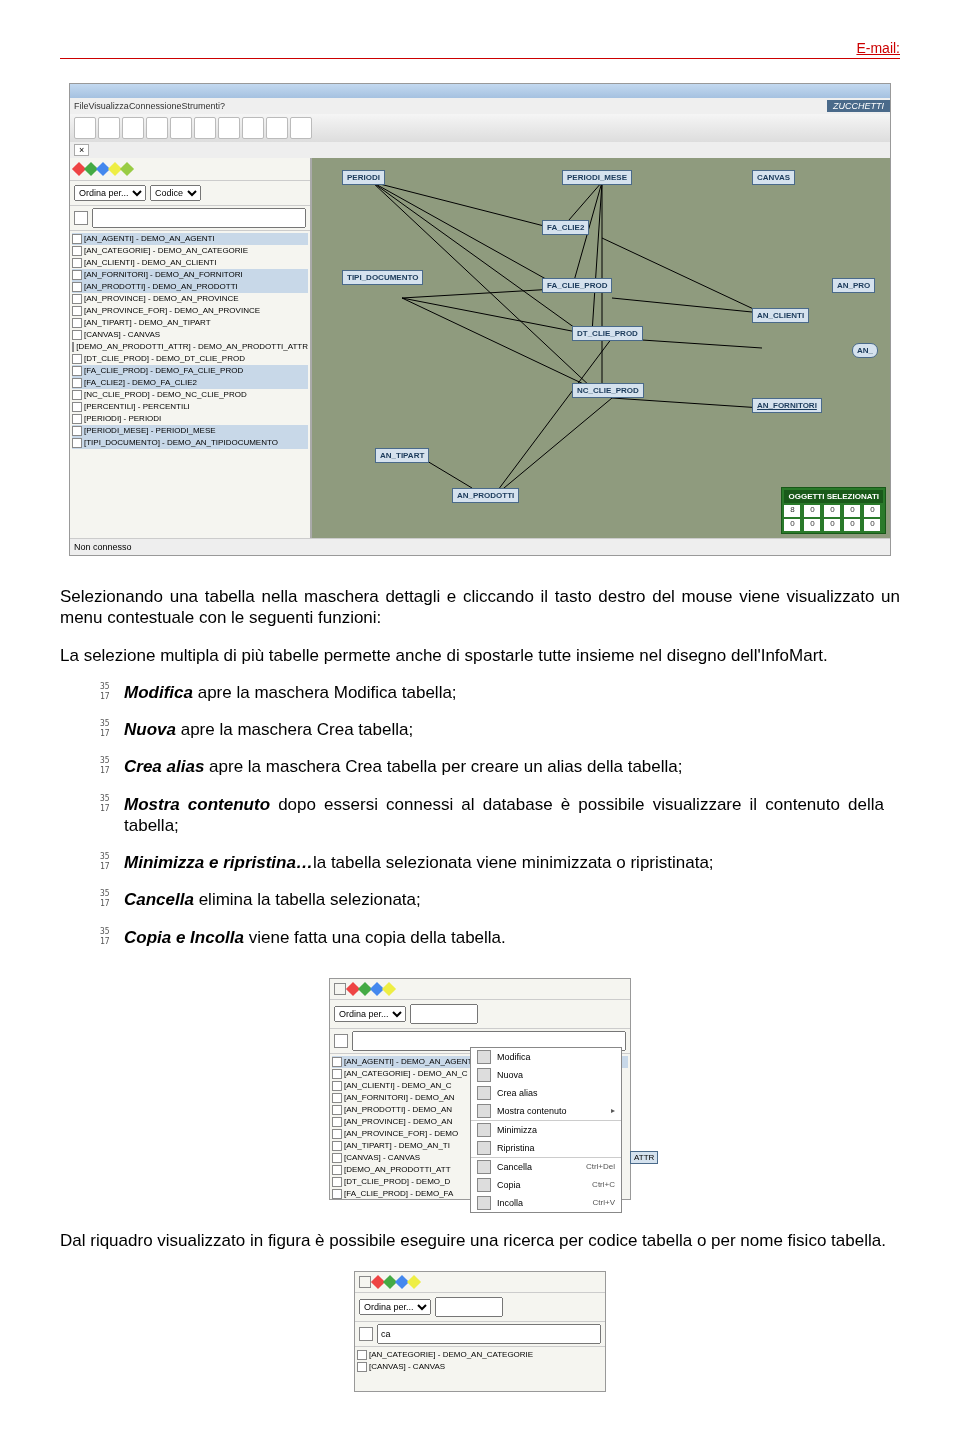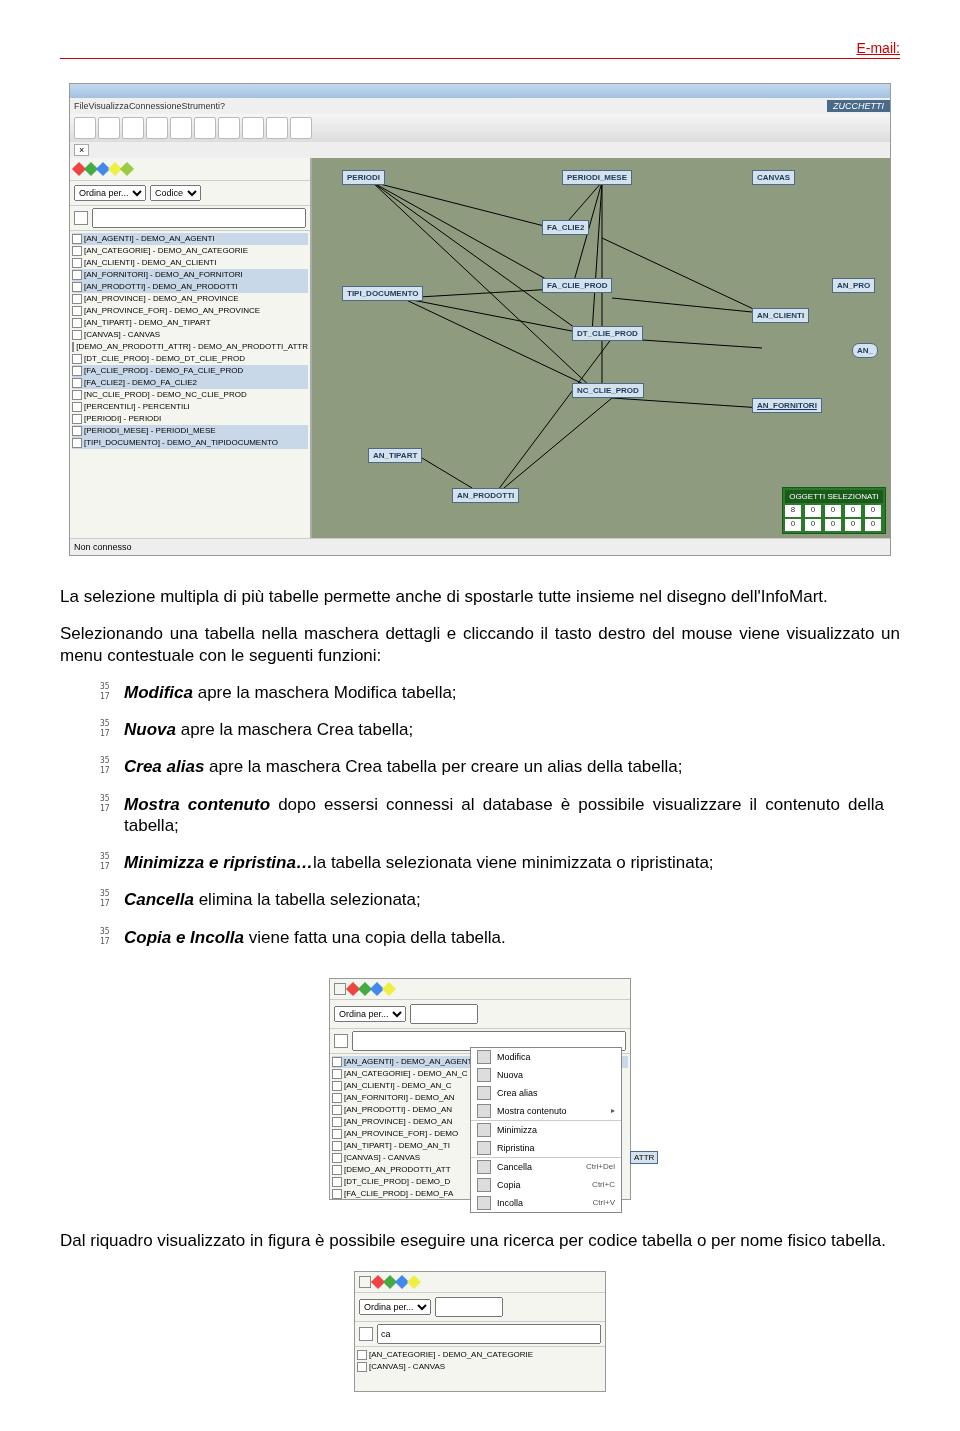--- a/index.html
+++ b/index.html
@@ -99,21 +99,21 @@
   .sel-panel {
     position: absolute;
     bottom: 4px;
     right: 4px;
     background: #2a7a2a;
     border: 1px solid #185818;
     padding: 2px;
     font-size: 8px;
     color: #fff;
   }
-  .sel-panel-title { background: #1a5a1a; padding: 2px 4px; font-weight: normal; text-align: center; }
+  .sel-panel-title { background: #1a5a1a; padding: 2px 4px; font-weight: bold; text-align: center; }
   .sel-grid { display: grid; grid-template-columns: repeat(5, 18px); gap: 2px; margin-top: 2px; }
   .sel-cell { width: 16px; height: 12px; background: #fff; color: #333; text-align: center; font-size: 8px; }
   .statusbar { height: 16px; background: #eee; border-top: 1px solid #ccc; padding-left: 4px; font-size: 9px; display: flex; align-items: center; }
   svg.connections { position: absolute; top: 0; left: 0; width: 100%; height: 100%; pointer-events: none; }
 
   .body-text {
     font-size: 17px;
     line-height: 1.25;
     text-align: justify;
     margin: 16px 0;
@@ -322,29 +322,29 @@
           <line x1="180" y1="340" x2="300" y2="240" stroke="#000" stroke-width="1"></line>
           <line x1="180" y1="340" x2="300" y2="180" stroke="#000" stroke-width="1"></line>
           <line x1="90" y1="140" x2="260" y2="130" stroke="#000" stroke-width="1"></line>
           <line x1="90" y1="140" x2="270" y2="175" stroke="#000" stroke-width="1"></line>
           <line x1="90" y1="140" x2="280" y2="230" stroke="#000" stroke-width="1"></line>
         </svg>
         <div class="node" style="top:12px; left:30px;">PERIODI</div>
         <div class="node" style="top:12px; left:250px;">PERIODI_MESE</div>
         <div class="node" style="top:12px; left:440px;">CANVAS</div>
         <div class="node" style="top:62px; left:230px;">FA_CLIE2</div>
-        <div class="node" style="top:128px; left:30px;">TIPI_DOCUMENTO</div>
+        <div class="node" style="top:112px; left:30px;">TIPI_DOCUMENTO</div>
         <div class="node" style="top:120px; left:230px;">FA_CLIE_PROD</div>
         <div class="node" style="top:120px; left:520px;">AN_PRO</div>
         <div class="node" style="top:168px; left:260px;">DT_CLIE_PROD</div>
         <div class="node" style="top:150px; left:440px;">AN_CLIENTI</div>
         <div class="node" style="top:185px; left:540px;border-radius:7px;">AN_</div>
         <div class="node" style="top:225px; left:260px;">NC_CLIE_PROD</div>
         <div class="node" style="top:240px; left:440px;text-decoration:underline;">AN_FORNITORI</div>
-        <div class="node" style="top:290px; left:56px;text-align:center;">AN_TIPART</div>
+        <div class="node" style="top:290px; left:63px;text-align:center;">AN_TIPART</div>
         <div class="node" style="top:330px; left:140px;">AN_PRODOTTI</div>
 
         <div class="sel-panel">
           <div class="sel-panel-title">OGGETTI SELEZIONATI</div>
           <div class="sel-grid" id="sel-grid">
               <div class="sel-cell">8</div>
               <div class="sel-cell">0</div>
               <div class="sel-cell">0</div>
               <div class="sel-cell">0</div>
               <div class="sel-cell">0</div>
@@ -355,22 +355,22 @@
               <div class="sel-cell">0</div>
             </div>
         </div>
       </div>
     </div>
     <div class="statusbar">
       <span>Non connesso</span>
     </div>
   </div>
 
+  <p class="body-text" style="margin-bottom:4px;">Selezionando una tabella nella maschera dettagli e cliccando il tasto destro del mouse viene visualizzato un menu contestuale con le seguenti funzioni:</p>
   <p class="body-text">La selezione multipla di più tabelle permette anche di spostarle tutte insieme nel disegno dell'InfoMart.</p>
-  <p class="body-text" style="margin-bottom:4px;">Selezionando una tabella nella maschera dettagli e cliccando il tasto destro del mouse viene visualizzato un menu contestuale con le seguenti funzioni:</p>
 
   <div class="func-list" id="func-list">
       <div class="item"><span class="bullet">35<br>17</span><span class="func-name">Modifica</span><span>  apre la maschera Modifica tabella;</span></div>
       <div class="item"><span class="bullet">35<br>17</span><span class="func-name">Nuova</span><span>      apre la maschera Crea tabella;</span></div>
       <div class="item"><span class="bullet">35<br>17</span><span class="func-name">Crea alias</span><span>  apre la maschera Crea tabella per creare un alias della tabella;</span></div>
       <div class="item"><span class="bullet">35<br>17</span><span class="func-name">Mostra contenuto</span><span>   dopo essersi connessi al database è possibile visualizzare il contenuto della tabella;</span></div>
       <div class="item"><span class="bullet">35<br>17</span><span class="func-name">Minimizza e ripristina…</span><span>la tabella selezionata viene minimizzata o ripristinata;</span></div>
       <div class="item"><span class="bullet">35<br>17</span><span class="func-name">Cancella</span><span>  elimina la tabella selezionata;</span></div>
       <div class="item"><span class="bullet">35<br>17</span><span class="func-name">Copia e Incolla</span><span>  viene fatta una copia della tabella.</span></div>
     </div>

